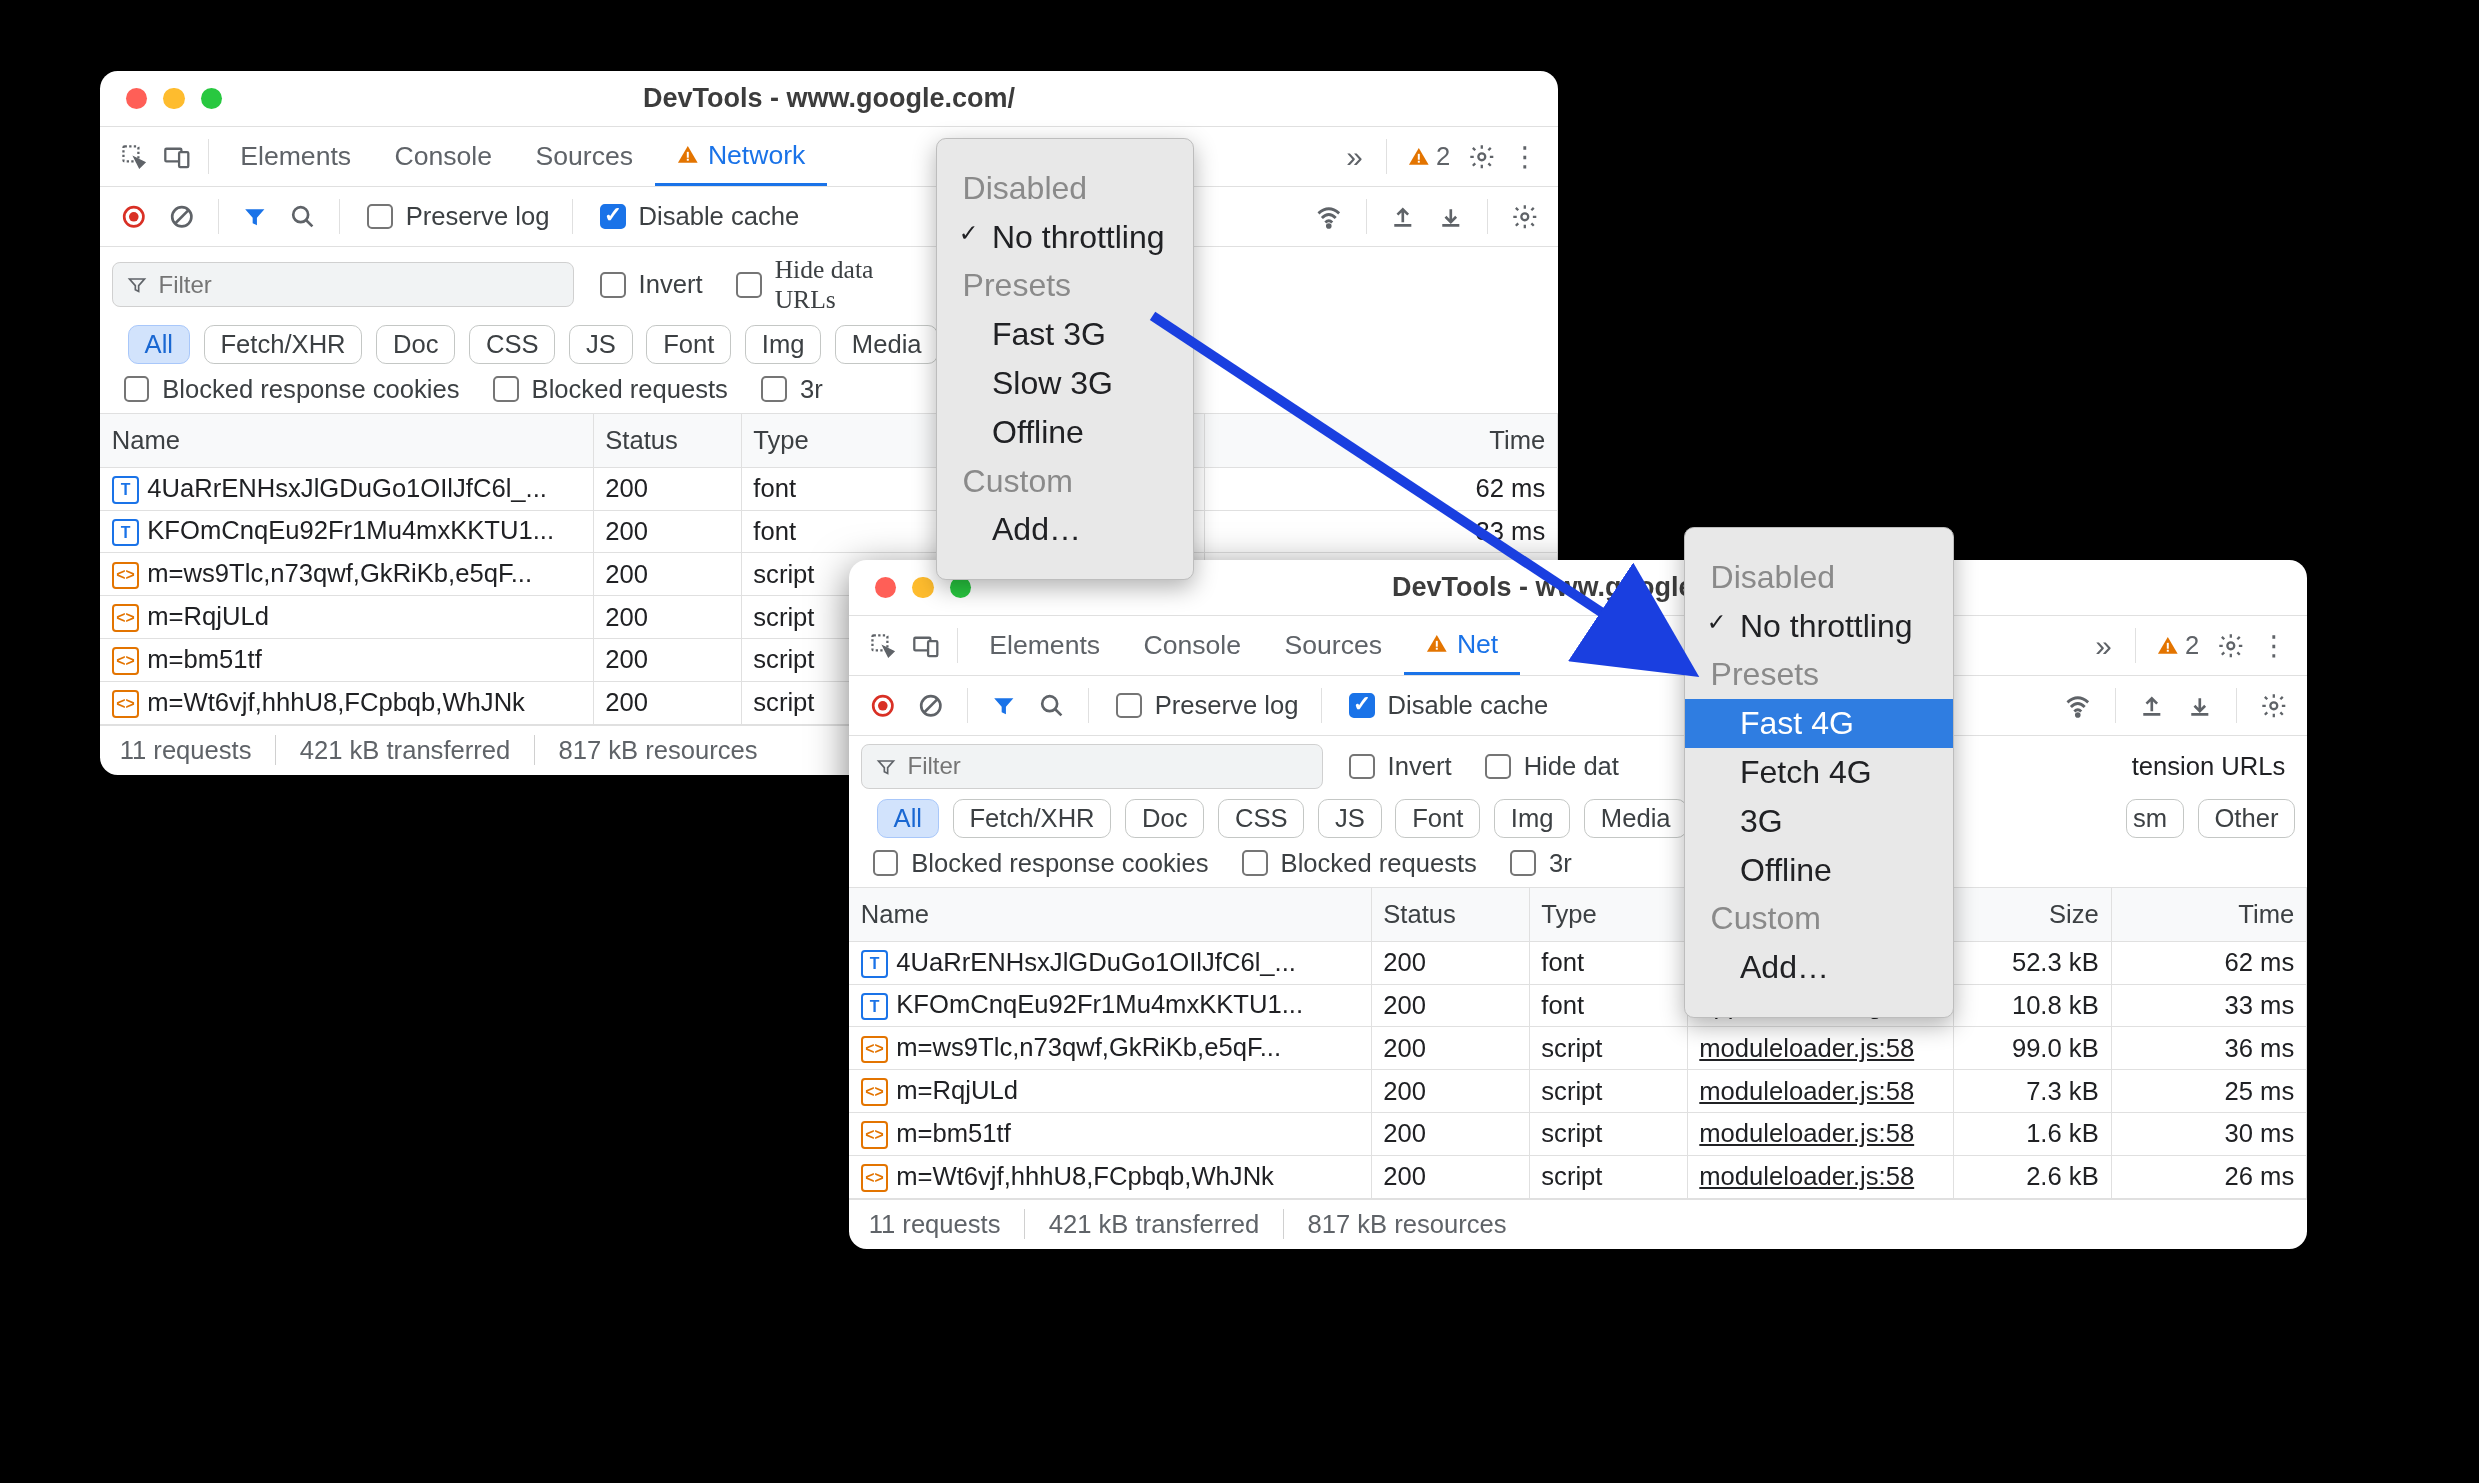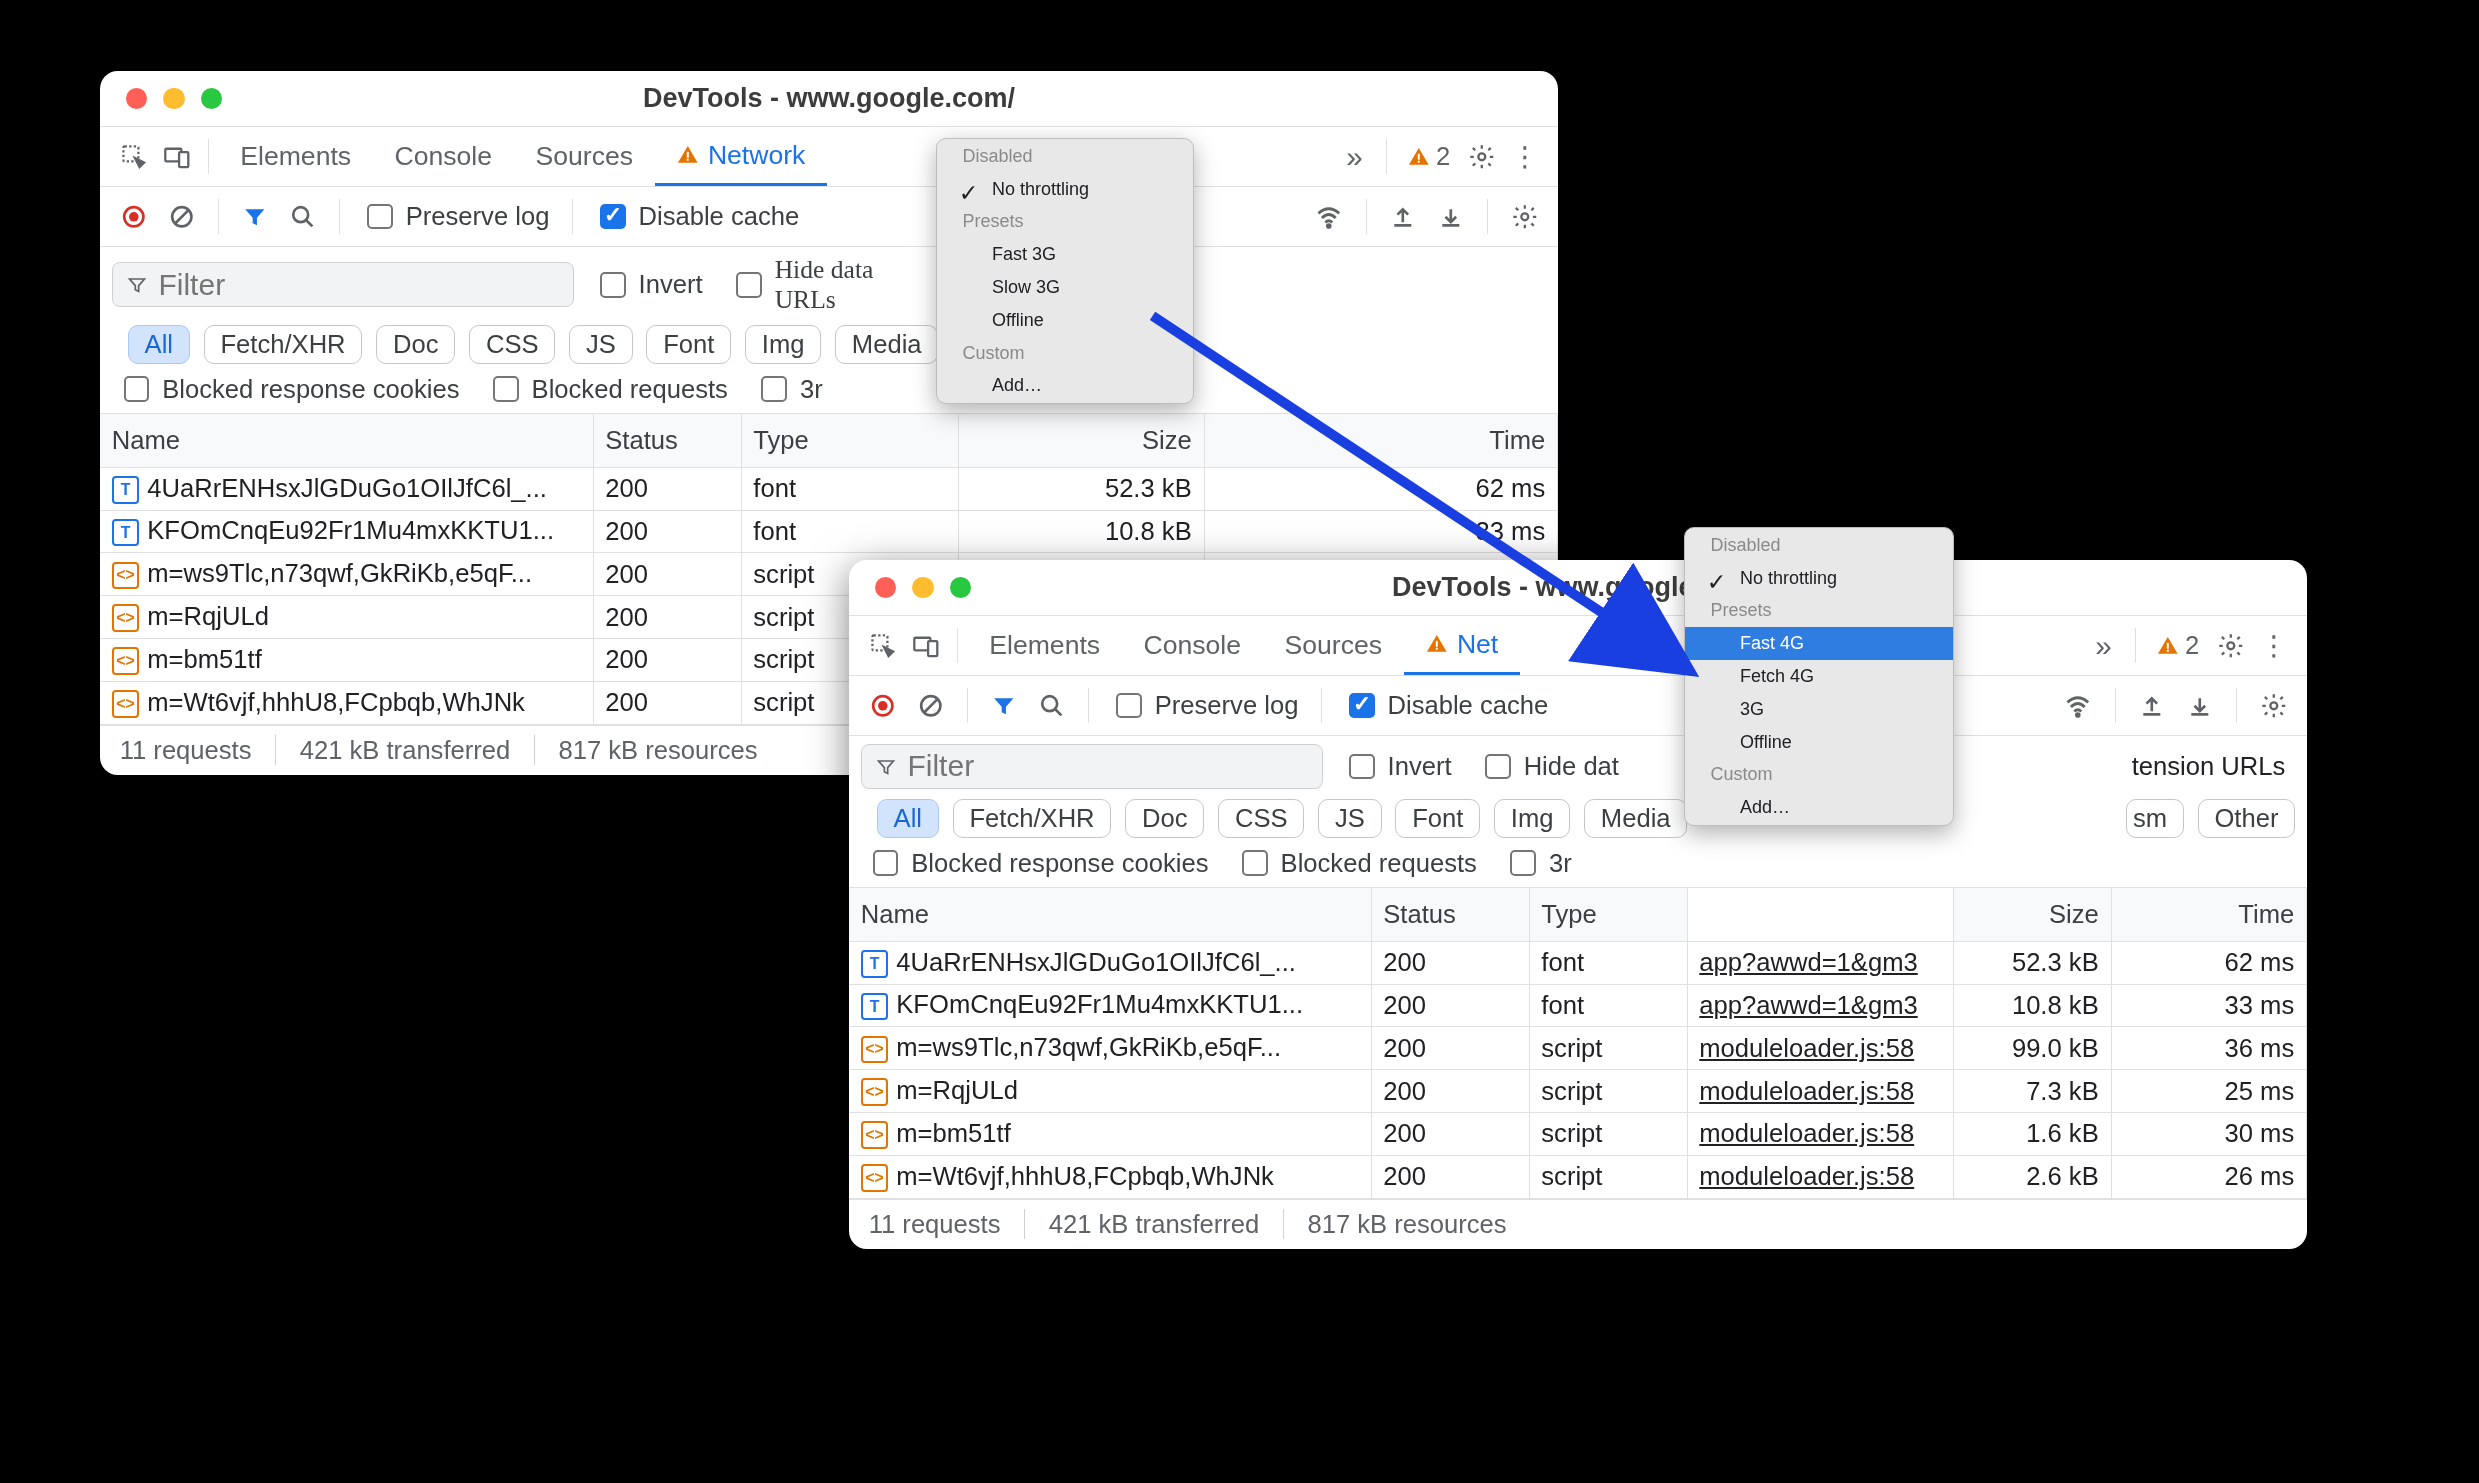--- a/index.html
+++ b/index.html
@@ -133,21 +133,21 @@
     display: flex; align-items: center; gap: 9.9px;
     border: 1px solid var(--border);
     background: #f1f3f4;
     border-radius: 7.9px;
     height: 43px; padding: 0 13.8px;
     width: 433px;
     color: #5f6368;
   }
   .filter-input input {
     border: none; outline: none; background: transparent;
-    font-size: 30px; width: 100%;
+    font-size: 24px; width: 100%;
   }
   .pill {
     border: 1px solid #c4c7c5;
     border-radius: 9.9px;
     padding: 3.9px 15.8px;
     font-size: 25.6px;
     color: #3c4043;
     cursor: pointer;
     background: #fff;
   }
@@ -203,22 +203,22 @@
     font-size: 25.6px;
   }
   .statusbar .sep { width: 1px; height: 29.6px; background: var(--border); margin: 0 23.6px; }
   
   .throttle-menu {
     position: absolute;
     background: #e8e8e8;
     border: 1px solid #bdbdbd;
     border-radius: 9.9px;
     box-shadow: 0 7.9px 23.6px rgba(0,0,0,0.3);
-    padding: 1px 0;
-    font-size: 18px;
+    padding: 25px 0;
+    font-size: 32px;
     z-index: 100;
   }
   .throttle-menu .section-label {
     padding: 5.9px 25.6px;
     color: #8a8a8a;
   }
   .throttle-menu .menu-item {
     padding: 5.9px 25.6px 5.9px 55px;
     cursor: pointer;
     position: relative;

